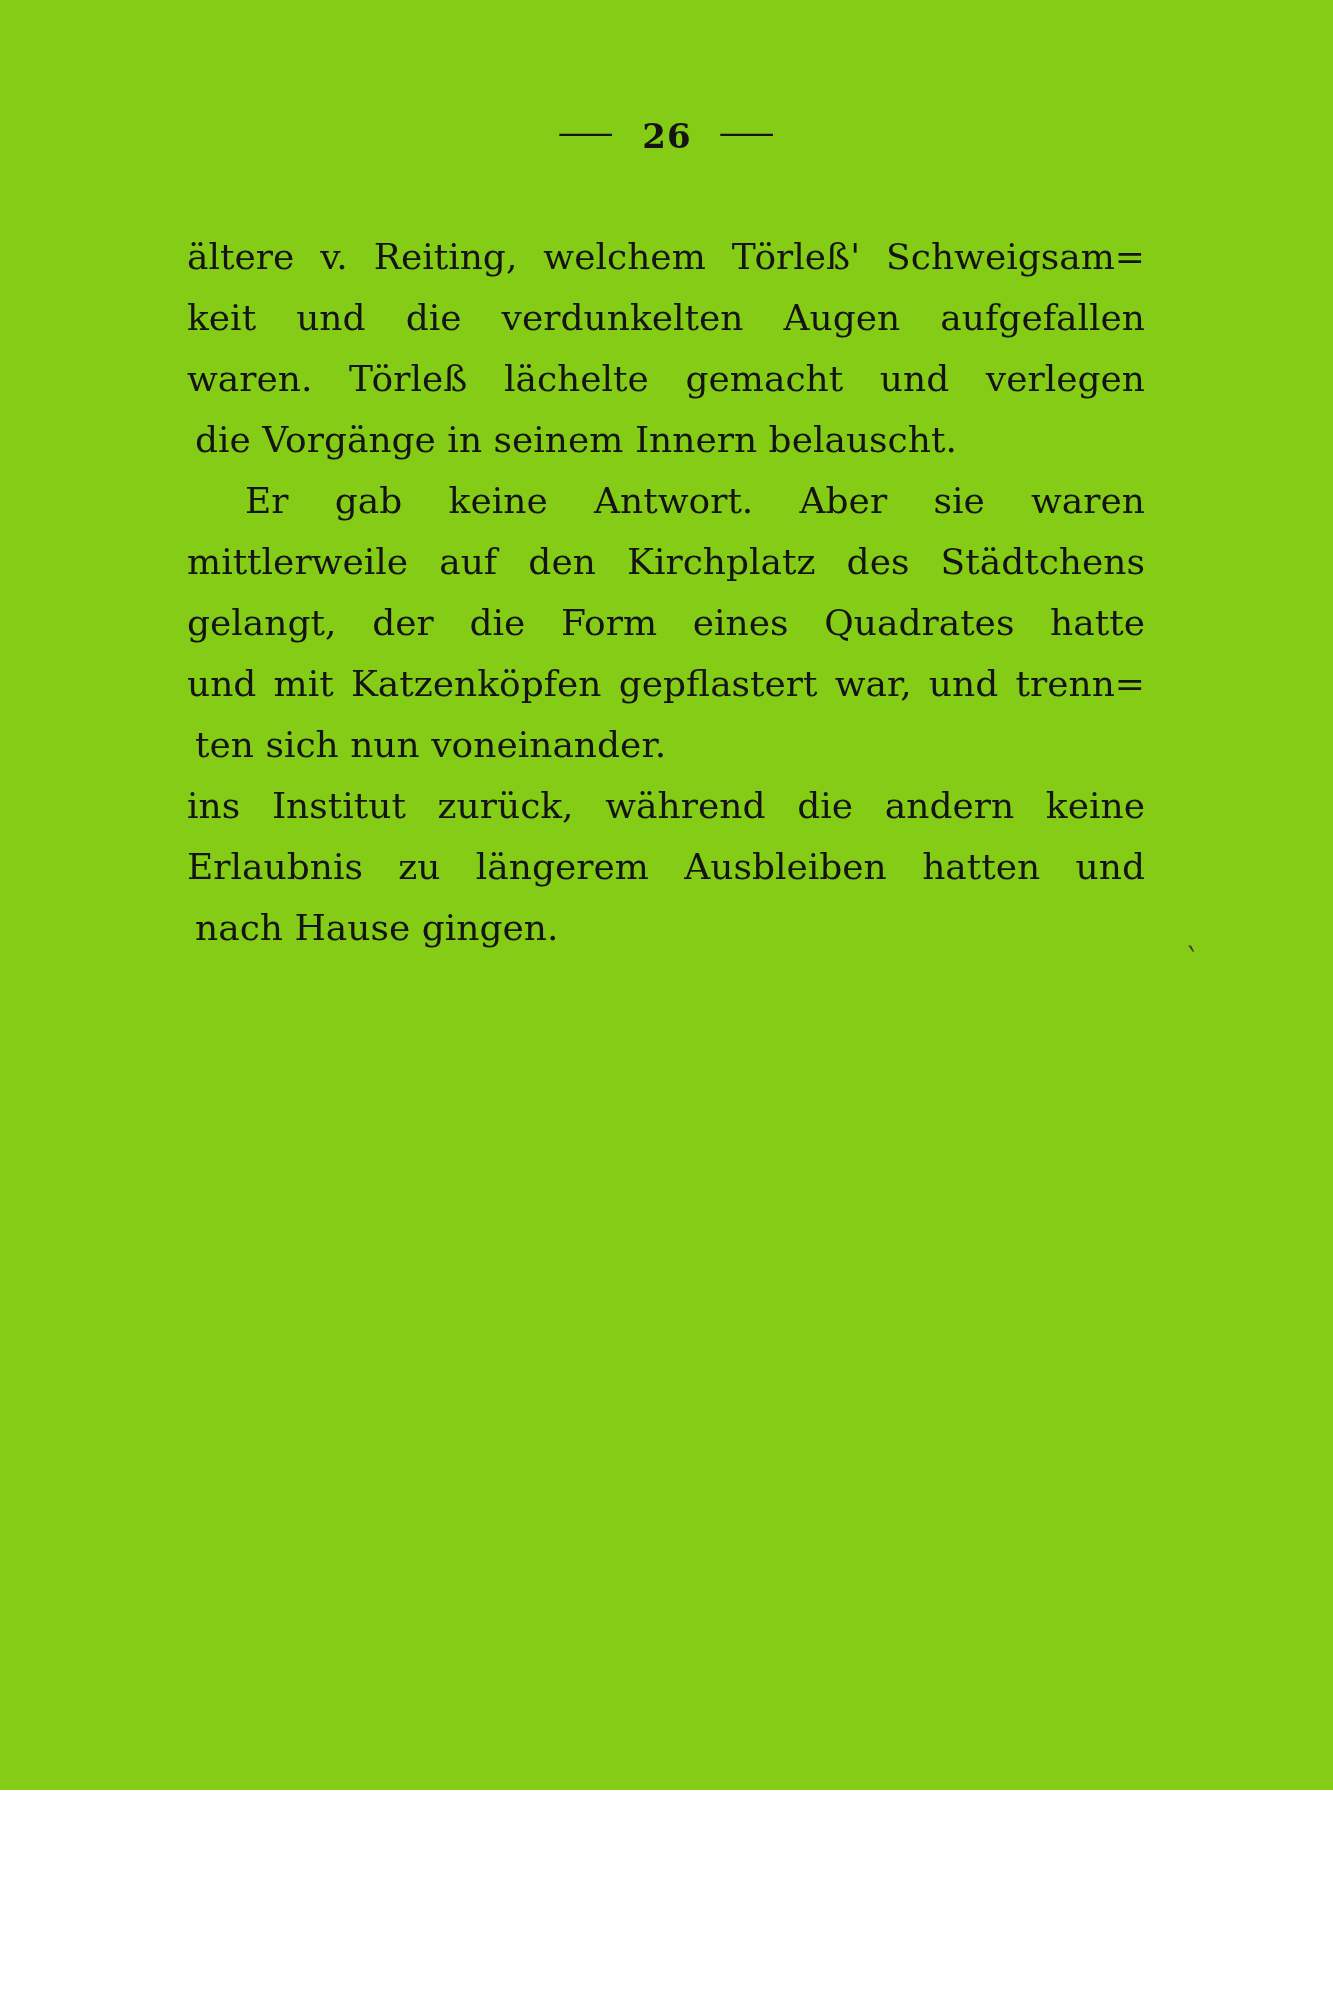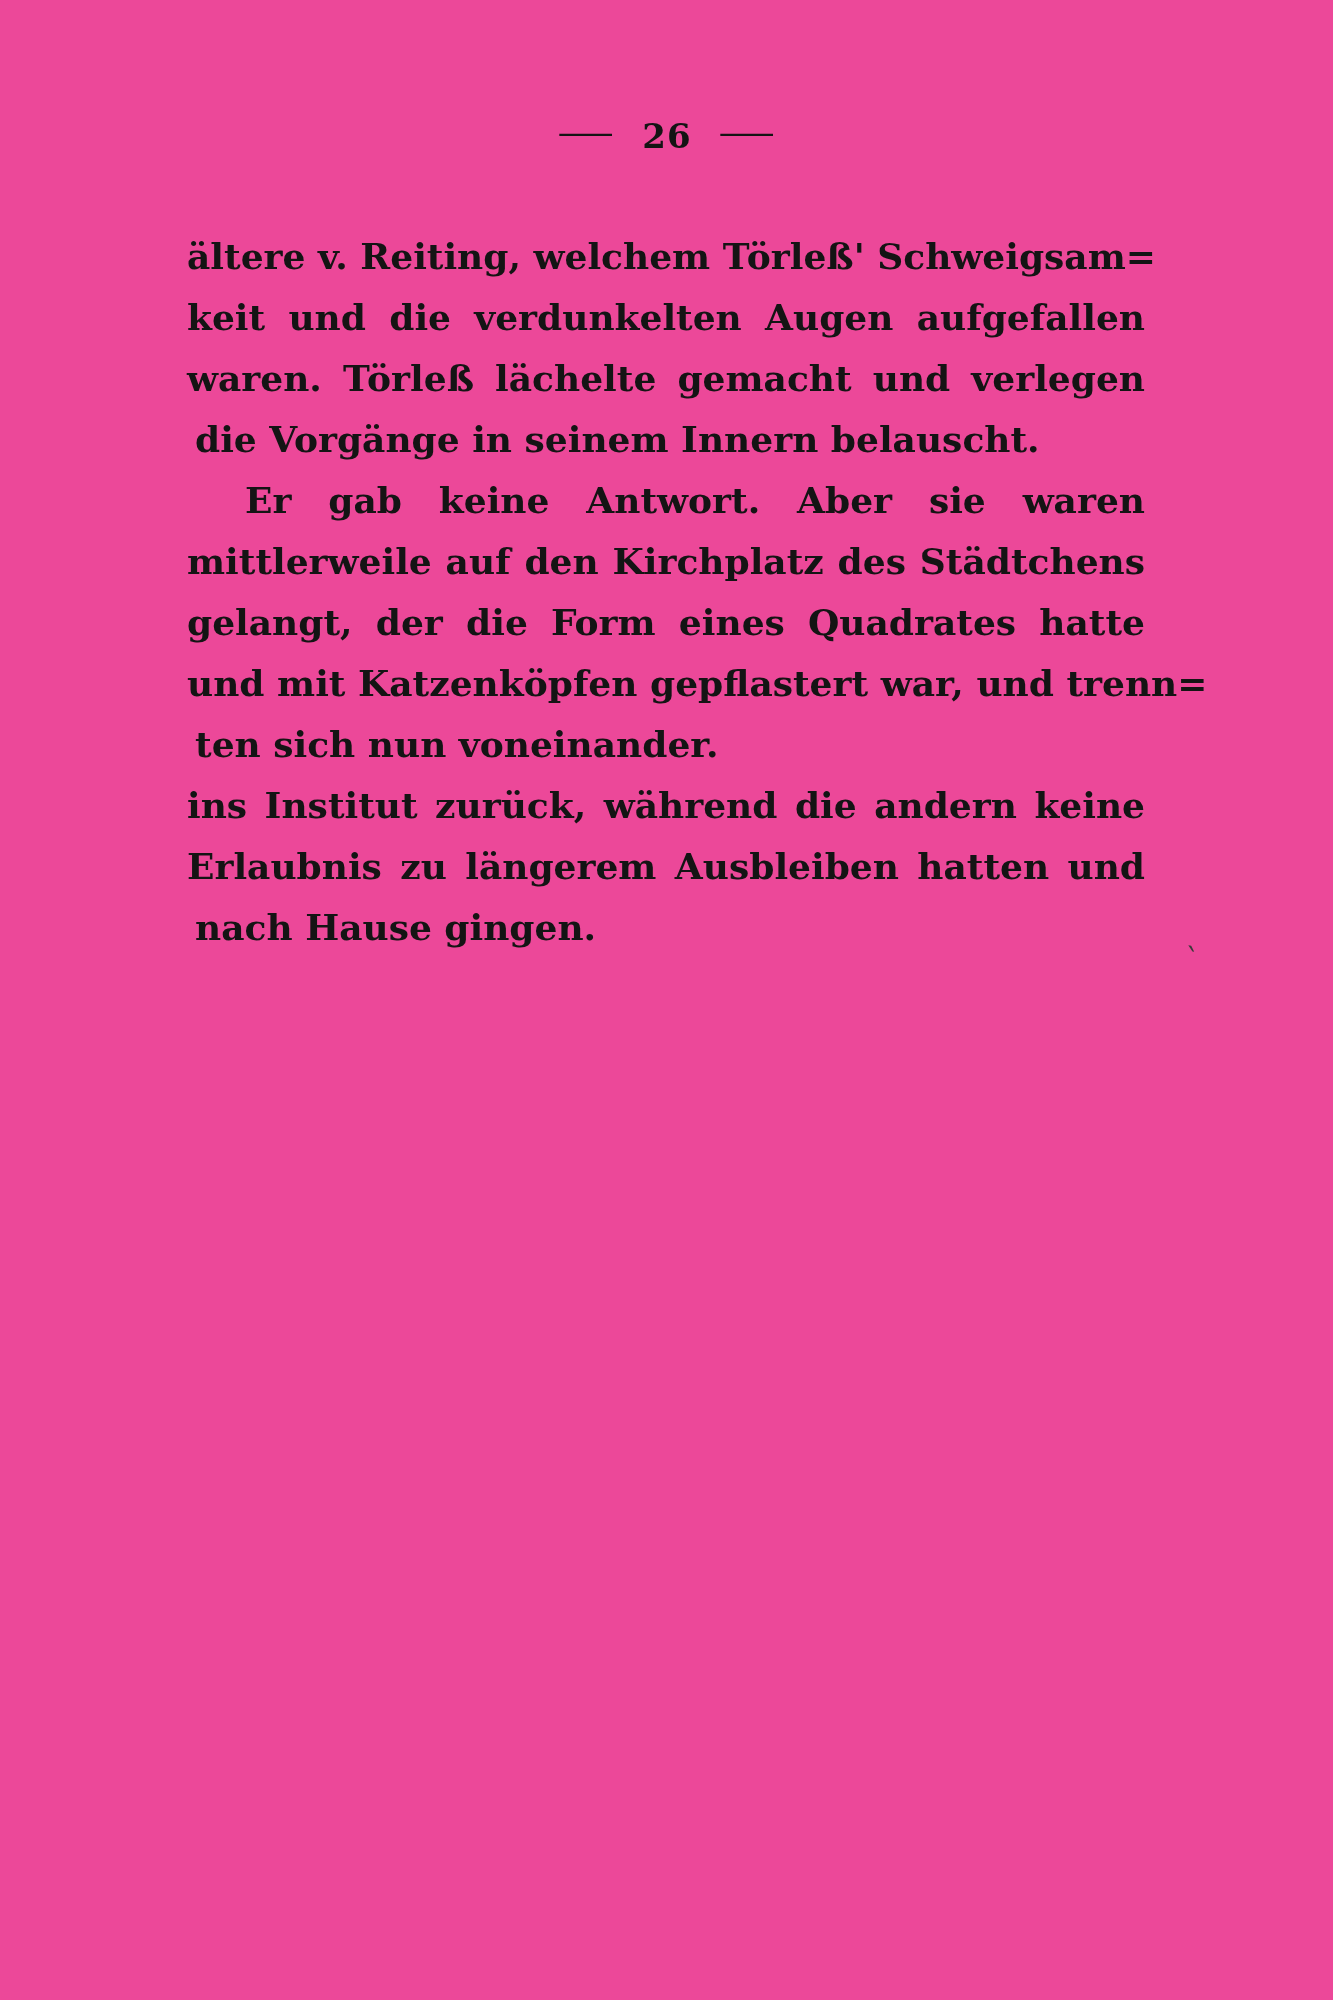--- a/index.html
+++ b/index.html
@@ -3,22 +3,22 @@
 <meta charset="utf-8">
 <style>
   html, body {
     margin: 0;
     padding: 0;
     background: #ffffff;
   }
   .page {
     position: relative;
     width: 1333px;
-    height: 2000px;
-    background: #ec4899;
+    height: 1790px;
+    background: #84cc16;
     overflow: hidden;
     font-family: "DejaVu Serif", "Liberation Serif", serif;
     color: #141414;
   }
   .page-header {
     position: absolute;
     top: 116px;
     left: 187px;
     width: 960px;
     text-align: center;
@@ -43,21 +43,21 @@
     top: 226px;
     left: 187px;
     width: 958px;
   }
   .paragraph {
     margin: 0;
     padding: 0;
   }
   .line {
     font-size: 36px;
-    font-weight: 700;
+    font-weight: 400;
     line-height: 61px;
     height: 61px;
     white-space: nowrap;
     text-align: justify;
     text-align-last: justify;
     overflow: visible;
   }
   .line.indent {
     padding-left: 58px;
   }

